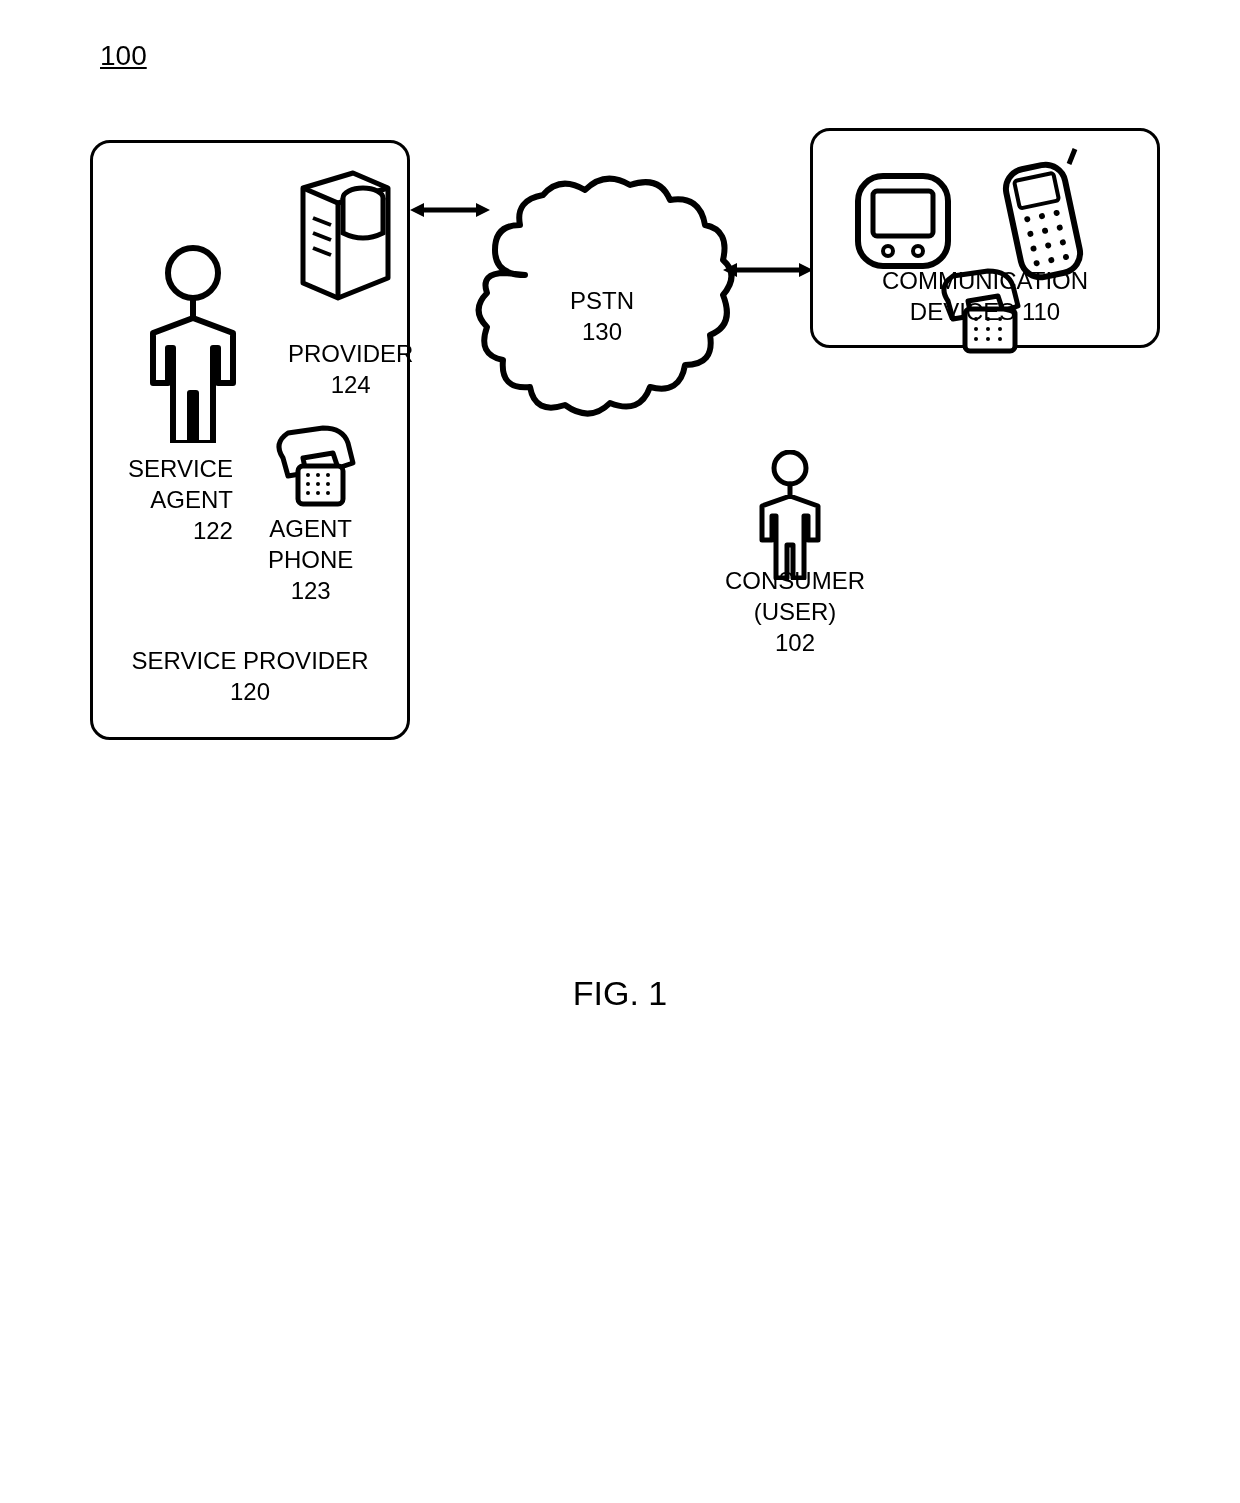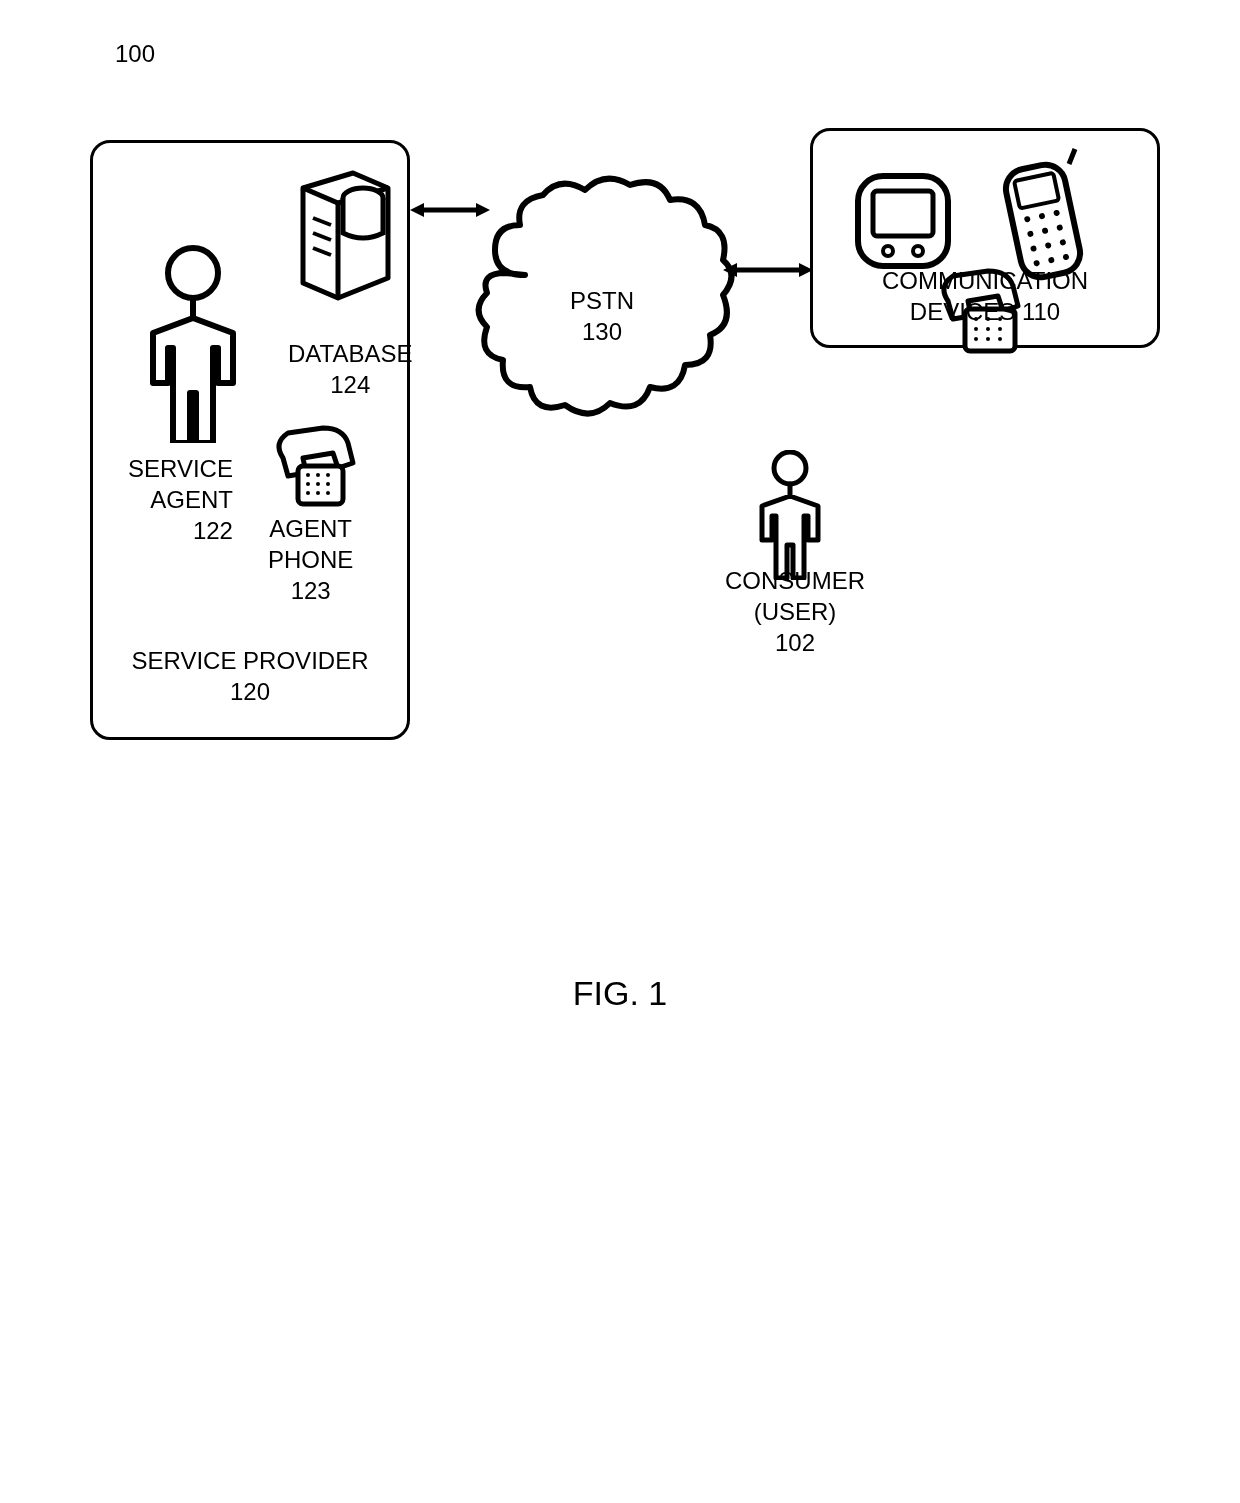--- a/index.html
+++ b/index.html
@@ -13,22 +13,22 @@
     .diagram-container {
       position: relative;
       width: 1100px;
       height: 900px;
       margin: 0 auto;
     }
     .reference-number {
       position: absolute;
       top: 0;
       left: 30px;
-      font-size: 24px;
-      margin-left: 15px;
+      font-size: 28px;
+      text-decoration: underline;
     }
     .box {
       position: absolute;
       border: 3px solid black;
       border-radius: 20px;
       box-sizing: border-box;
     }
     .service-provider-box {
       left: 20px;
       top: 100px;
@@ -135,21 +135,21 @@
         <circle cx="60" cy="75" r="2" fill="black"></circle>
     </svg>
 
     <div class="label service-agent-label">
       <span>SERVICE</span><br>
       <span>AGENT</span><br>
       <span>122</span>
     </div>
 
     <div class="label database-label">
-      <span>DATABASE</span><br>
+      <span>PROVIDER</span><br>
       <span>124</span>
     </div>
 
     <div class="label agent-phone-label">
       <span>AGENT</span><br>
       <span>PHONE</span><br>
       <span>123</span>
     </div>
 
     <div class="label service-provider-label">

